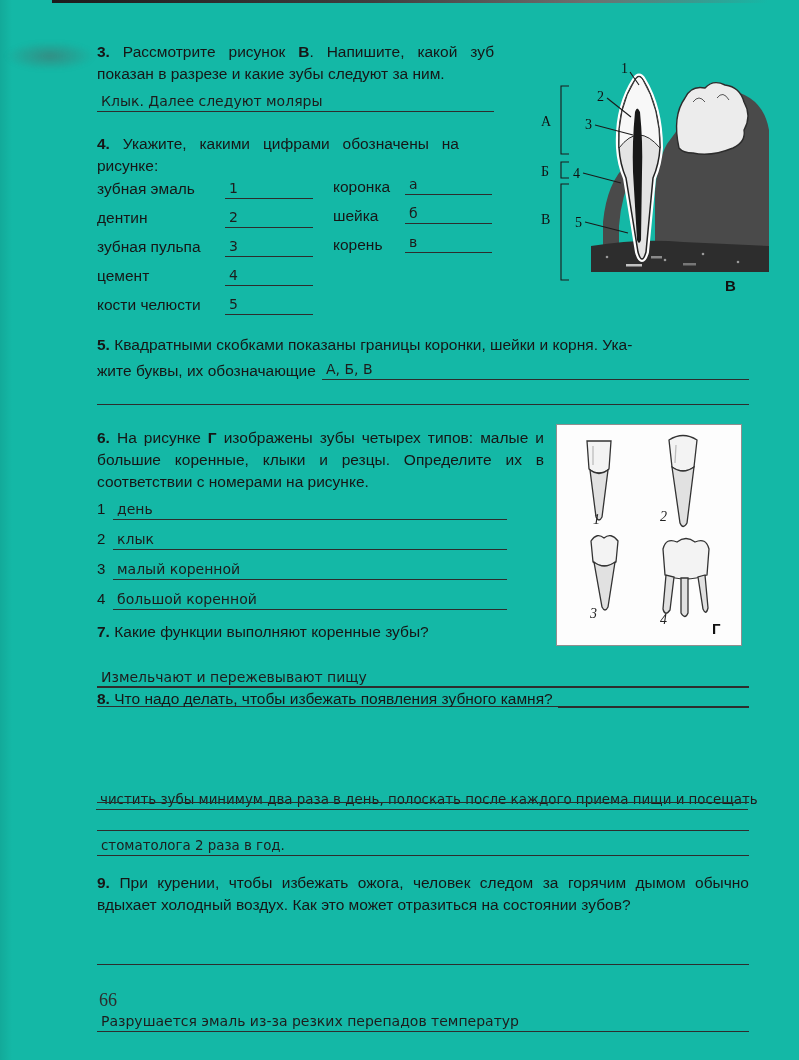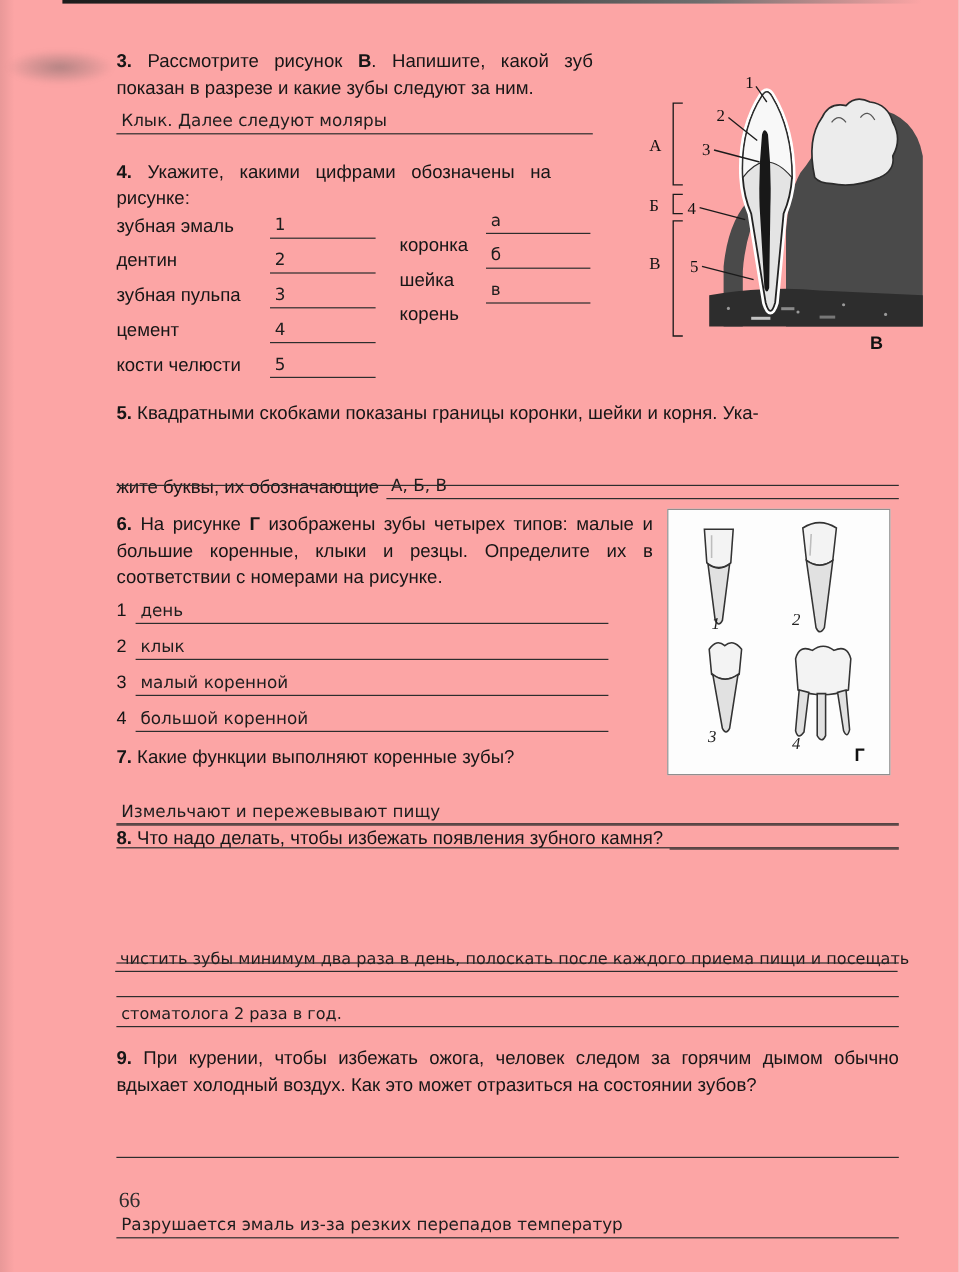--- a/index.html
+++ b/index.html
@@ -1,19 +1,19 @@
 <!DOCTYPE html>
 <html><head>
 <meta charset="utf-8">
 <style>
   * { margin:0; padding:0; box-sizing:border-box; }
   html,body { background:#e9e9e9; }
   .page {
     position:relative; width:799px; height:1060px; margin:0 auto;
-    background:#fca5a5; overflow:hidden;
+    background:#14b8a6; overflow:hidden;
     font-family:"Liberation Sans", sans-serif; color:#161616;
   }
   .abs { position:absolute; }
   .q { font-size:15.5px; line-height:21.8px; text-align:justify; }
   .qnum, .qref { font-weight:bold; }
   .hand {
     font-family:"DejaVu Sans", sans-serif; font-size:14px;
     color:#1d1d1d; white-space:nowrap;
   }
   .blank { border-bottom:1.5px solid #2d2d2d; position:relative; }
@@ -30,32 +30,32 @@
 
   
   .t3q { left:97px; top:41px; width:397px; }
   .t3a { left:97px; top:88px; width:397px; height:24px; }
 
   
   .t4q { left:97px; top:133px; width:362px; }
   .t4rows { left:97px; top:175px; width:400px; }
   .t4row { position:relative; height:29px; }
   .t4label  { position:absolute; left:0;   top:5px; font-size:15.5px; }
-  .t4label2 { position:absolute; left:236px; top:3px; font-size:15.5px;margin-top:18px; }
+  .t4label2 { position:absolute; left:236px; top:3px; font-size:15.5px; }
   .t4b1 { position:absolute; left:128px; top:0; width:88px; height:24px; }
   .t4b2 { position:absolute; left:308px; top:0; width:87px; height:20px; }
 
   
   .figv { left:533px; top:50px; width:240px; height:245px; }
 
   
   .t5l1 { left:97px; top:334px; width:652px; white-space:nowrap; }
   .t5l2 { left:97px; top:356px; width:652px; display:flex; align-items:flex-end; }
   .t5l2 .t5text { white-space:nowrap; font-size:15.5px; }
-  .t5blank { flex:1; height:24px; margin-left:6px;margin-top:36px; }
+  .t5blank { flex:1; height:24px; margin-left:6px; }
   .rule5 { left:97px; top:404px; width:652px; }
 
   
   .t6q { left:97px; top:427px; width:447px; }
   .t6item { position:absolute; left:97px; width:410px; height:26px; }
   .t6item .t6num { position:absolute; left:0; bottom:3px; font-size:15px; }
   .t6item .blank { position:absolute; left:16px; right:0; bottom:0; height:25px; }
   .t6i1 { top:494px; } .t6i2 { top:524px; } .t6i3 { top:554px; } .t6i4 { top:584px; }
 
   

